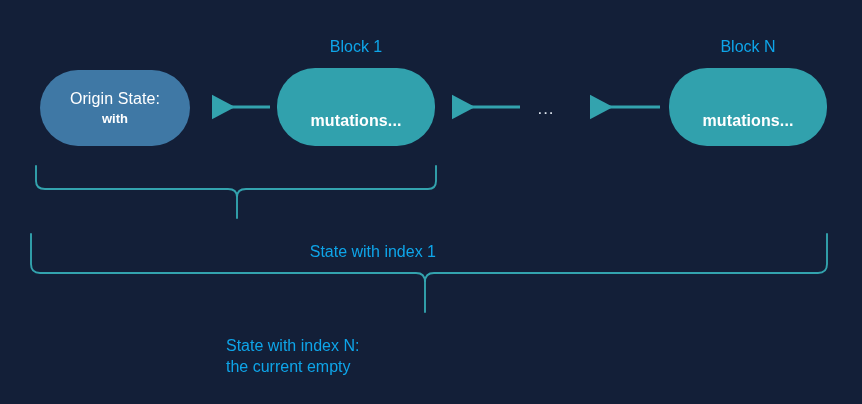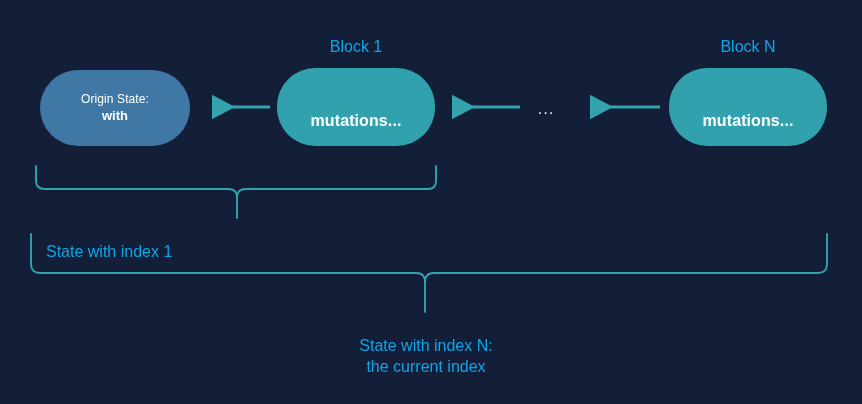--- a/index.html
+++ b/index.html
@@ -53,21 +53,21 @@
     background: #31a1ad;
   }
   .node-blockn {
     left: 669px;
     top: 68px;
     width: 158px;
     height: 78px;
     background: #31a1ad;
   }
   .node-title {
-    font-size: 12px;
+    font-size: 16px;
     font-weight: 400;
     letter-spacing: 0.1px;
   }
   .node-sub {
     font-size: 13px;
     font-weight: 700;
     margin-top: 2px;
   }
   .node-label-single {
     font-size: 16px;
@@ -81,30 +81,30 @@
     position: absolute;
     color: #0ea5e9;
     font-size: 16px;
     text-align: center;
     white-space: nowrap;
     line-height: 1.32;
   }
   .cap-block1 { left: 277px; top: 36px; width: 158px; }
   .cap-blockn { left: 669px; top: 36px; width: 158px; }
   .cap-state1 {
-    left: 46px;
+    left: 36px;
     top: 241px;
     width: 400px;
-    text-align: left;
+    text-align: right;
   }
   .cap-staten {
     left: 226px;
     top: 335px;
     width: 400px;
-    text-align: center;
+    text-align: left;
   }
   .ellipsis-dots {
     position: absolute;
     left: 520px;
     top: 99px;
     width: 52px;
     text-align: center;
     color: #dfe6ef;
     font-size: 17px;
     letter-spacing: 1px;
@@ -177,16 +177,16 @@
 
   <div class="caption cap-blockn">Block N</div>
   <div class="node node-blockn">
     <span class="node-label-single">mutations...</span>
   </div>
 
   <div class="caption cap-state1">State with index 1</div>
 
   <div class="caption cap-staten">
     <div>State with index N:</div>
-    <div>the current index</div>
+    <div>the current empty</div>
   </div>
 
 </div>
 
 </body></html>

